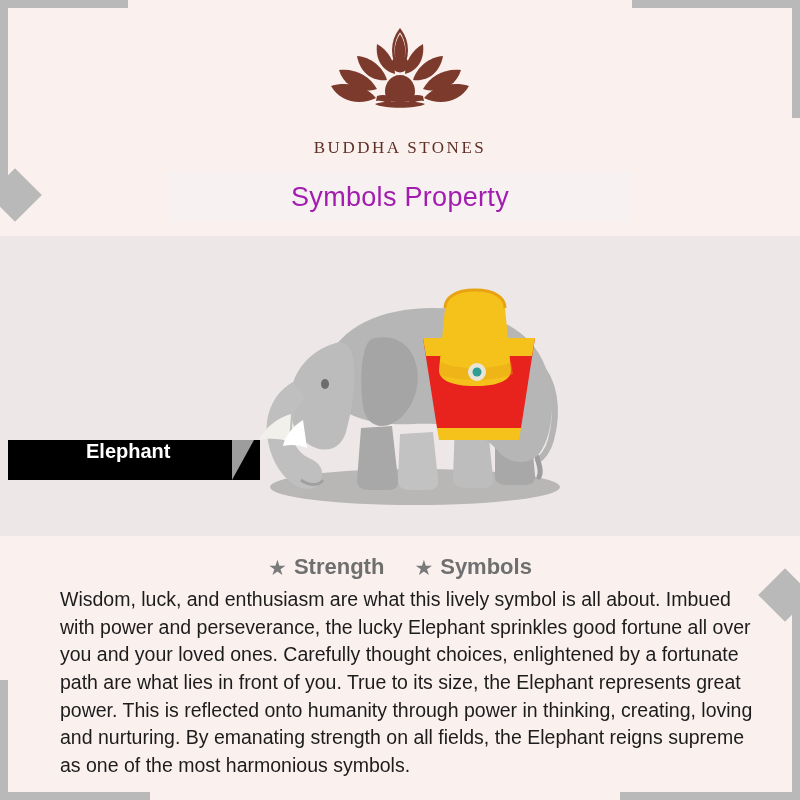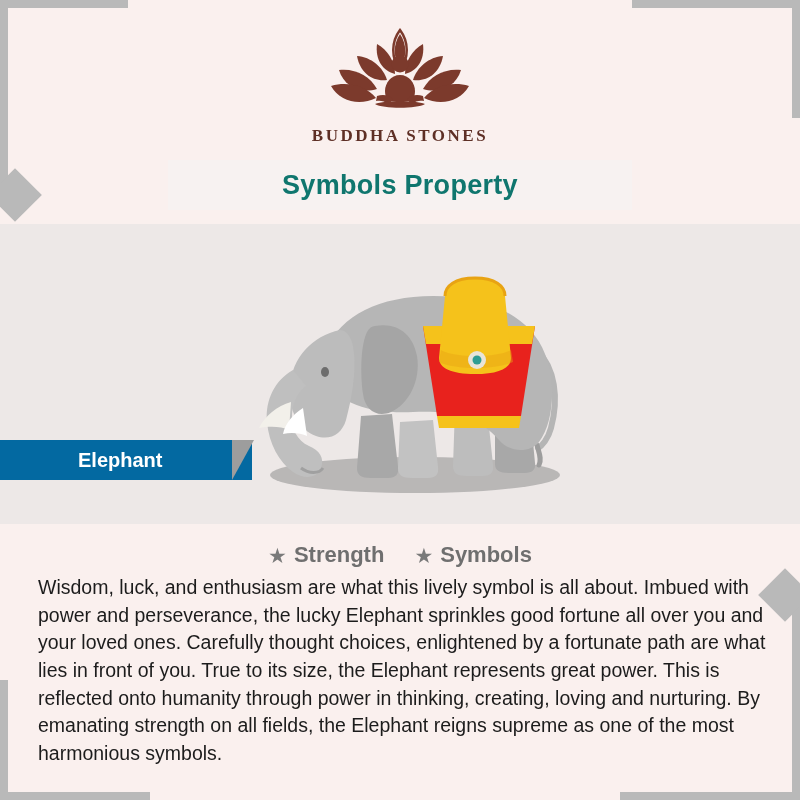--- a/index.html
+++ b/index.html
@@ -83,44 +83,44 @@
     padding-top: 22px;
     text-align: center;
   }
   .logo-wrap {
     display: block;
     margin: 0 auto;
     width: 190px;
     height: 96px;
   }
   .brand-name {
-    margin-top: 8px;
+    margin-top: 20px;
     font-size: 17px;
     letter-spacing: 2.5px;
-    font-weight: bold;
+    font-weight: normal;
     color: #5e2f25;
     font-family: "Liberation Serif", serif;
   }
 
   
   .title-bar {
     position: relative;
     z-index: 3;
     margin: 14px auto 0 auto;
     width: 464px;
     height: 50px;
     background: #f7f2f1;
     display: flex;
     align-items: center;
     justify-content: center;
   }
   .title-bar .title-text {
     font-size: 27px;
-    font-weight: bold;
-    color: #0f766e;
+    font-weight: normal;
+    color: #a21caf;
     letter-spacing: 0.3px;
   }
 
   
   .image-panel {
     position: relative;
     z-index: 2;
     margin-top: 14px;
     width: 800px;
     height: 300px;
@@ -129,28 +129,27 @@
   .elephant-svg {
     position: absolute;
     left: 50%;
     top: 6px;
     transform: translateX(-50%);
   }
 
   
   .label-tag {
     position: absolute;
-    left: 0;
+    left: 8px;
     top: 440px;
     width: 252px;
     height: 40px;
-    background: #0369a1;
+    background: #000000;
     z-index: 5;
     display: flex;
-    align-items: center;
   }
   .label-tag .tag-text {
     color: #ffffff;
     font-size: 20px;
     font-weight: bold;
     padding-left: 78px;
   }
   .label-tag-notch {
     position: absolute;
     left: 232px;
@@ -186,21 +185,21 @@
     font-size: 22px;
     font-weight: bold;
     color: #6f6f6f;
     text-align: center;
   }
 
   
   .description {
     position: relative;
     z-index: 3;
-    margin: 6px 34px 0 38px;
+    margin: 6px 34px 0 60px;
     font-size: 19.5px;
     line-height: 1.42;
     color: #1c1c1c;
     text-align: left;
   }
 </style>
 </head>
 <body>
 
 <div id="page">

